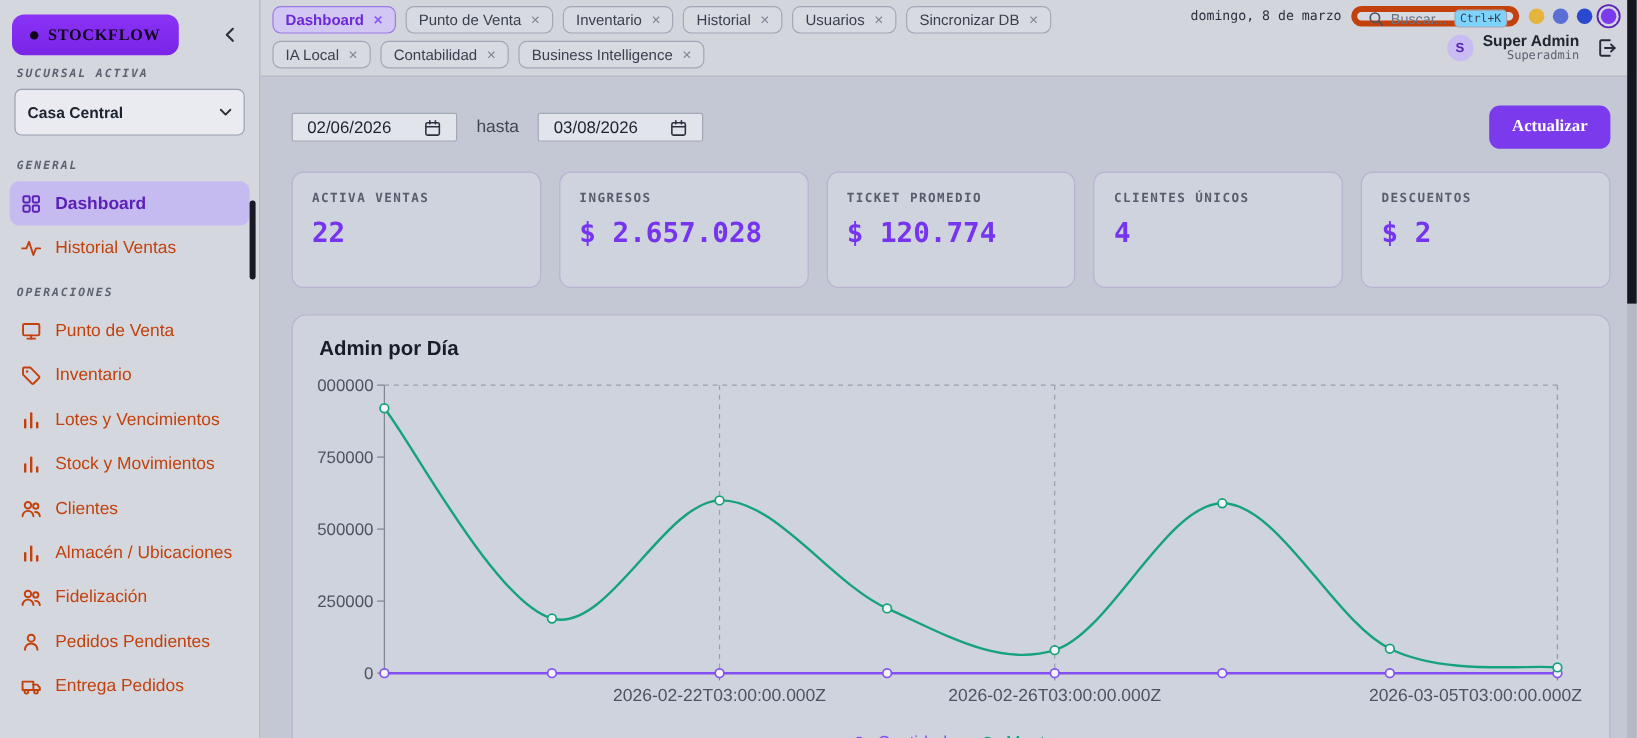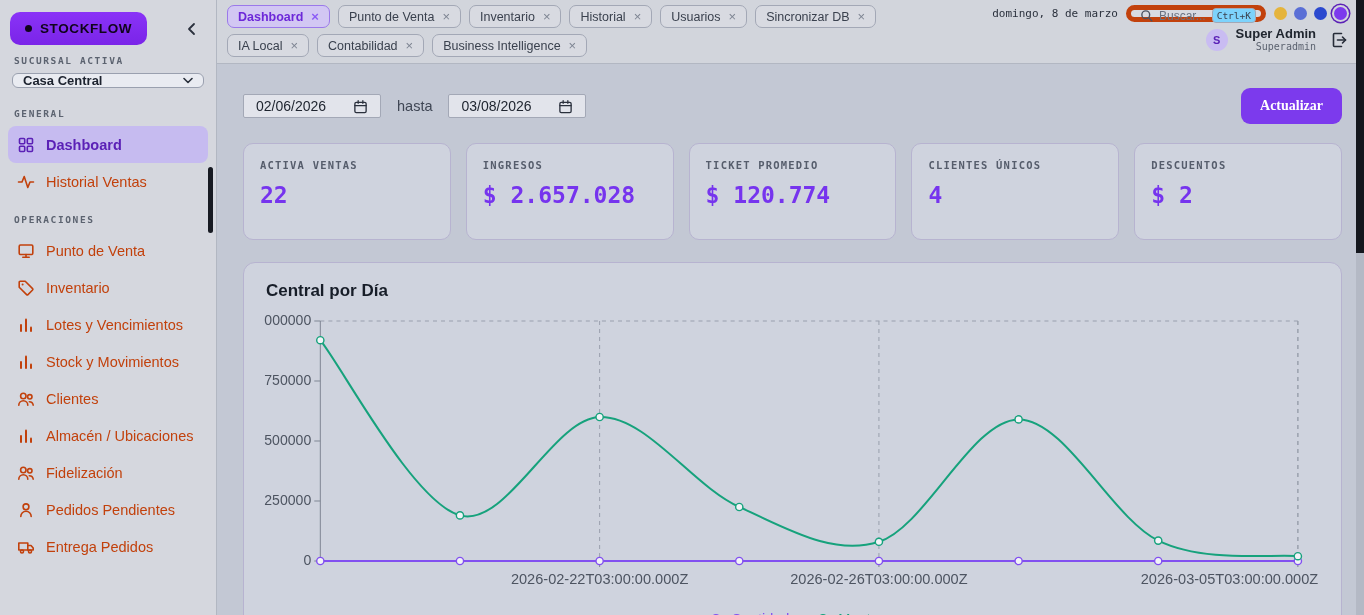--- a/index.html
+++ b/index.html
@@ -12,32 +12,32 @@
 
   
   aside {
     width:217px; flex-shrink:0; background:#d5d7de; border-right:1px solid #b2b7c2;
     display:flex; flex-direction:column; position:relative; overflow:hidden;
   }
   .side-top { display:flex; align-items:center; justify-content:space-between; padding:12px 12px 10px 10px; }
   .logo {
     background:linear-gradient(180deg,#8a33f7,#7a24e8); color:#10041c;
     font-weight:bold; font-size:13.5px; letter-spacing:.6px;
-    padding:9px 15px; border-radius:10px; display:flex; gap:8px; align-items:center;
+    padding:9px 15px; border-radius:10px; display:flex; gap:8px; align-items:center;font-family:Liberation Serif, serif;
   }
   .logo-dot { width:7px; height:7px; background:#10041c; border-radius:50%; flex-shrink:0; }
   .collapse-btn { background:none; border:none; padding:4px; cursor:pointer; display:flex; }
   .section-label {
     font-family:"DejaVu Sans Mono", monospace; font-size:9.5px; font-weight:bold;
-    letter-spacing:1.6px; color:#5c6370; margin:14px 14px 7px;
+    letter-spacing:1.6px; color:#5c6370; margin:14px 14px 7px;font-style:italic;
   }
   .branch { padding:0 12px 6px; }
   .branch .section-label { margin:0 2px 7px; }
   .branch-select {
-    background:#e9ebf1; border:1px solid #9aa0af; border-radius:6px; height:15px;
+    background:#e9ebf1; border:1px solid #9aa0af; border-radius:6px; height:39px;
     display:flex; align-items:center; justify-content:space-between; padding:0 10px;
     font-size:13px; font-weight:bold; color:#1c222e; cursor:pointer;
   }
   nav { flex:1; overflow:hidden; padding-bottom:4px; }
   .nav-item {
     display:flex; align-items:center; gap:11px; height:37px; margin:0 8px; padding:0 9px;
     border-radius:8px; font-size:14.5px; color:#c2410c; cursor:pointer;
   }
   .nav-item.active { background:#c6bbf0; color:#5b21b6; font-weight:bold; }
   .nav-icon { display:flex; width:18px; flex-shrink:0; }
@@ -372,21 +372,21 @@
             <div class="stat-label">CLIENTES ÚNICOS</div>
             <div class="stat-value">4</div>
           </div>
           <div class="stat-card">
             <div class="stat-label">DESCUENTOS</div>
             <div class="stat-value">$ 2</div>
           </div>
         </div>
 
       <div class="chart-card">
-        <h3 class="chart-title">Central por Día</h3>
+        <h3 class="chart-title">Admin por Día</h3>
         <svg id="chart-svg" viewBox="0 0 1051 292" preserveAspectRatio="none">
             <line x1="56" y1="10" x2="1028" y2="10" stroke="#9aa0ad" stroke-dasharray="4 4"></line>
             <line x1="1028" y1="10" x2="1028" y2="250" stroke="#9aa0ad" stroke-dasharray="4 4"></line>
             <line x1="333.7142857142857" y1="10" x2="333.7142857142857" y2="250" stroke="#9aa0ad" stroke-dasharray="4 4"></line>
             <line x1="611.4285714285714" y1="10" x2="611.4285714285714" y2="250" stroke="#9aa0ad" stroke-dasharray="4 4"></line>
             <line x1="1028" y1="10" x2="1028" y2="250" stroke="#9aa0ad" stroke-dasharray="4 4"></line>
             <line x1="56" y1="10" x2="56" y2="250" stroke="#7f8694"></line>
             <line x1="56" y1="250" x2="1028" y2="250" stroke="#7f8694"></line>
             <line x1="50" y1="250" x2="56" y2="250" stroke="#7f8694"></line>
             <text x="47" y="254.5" text-anchor="end" font-size="14" fill="#4d5461">0</text>

